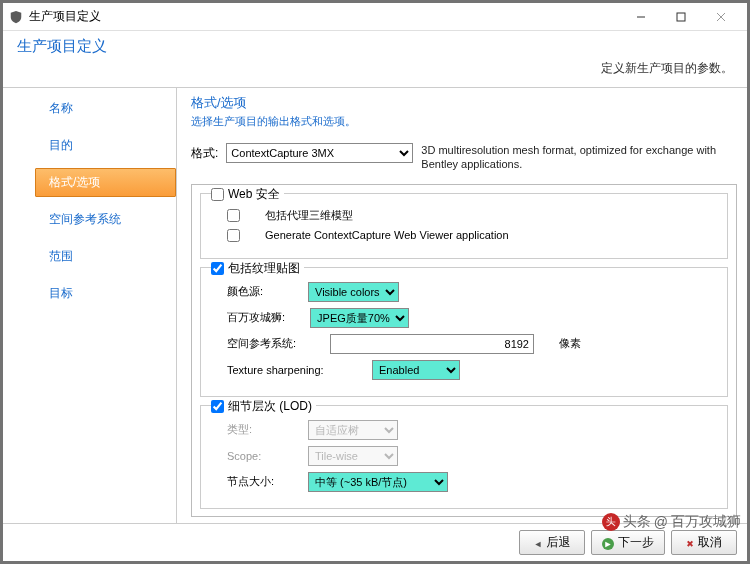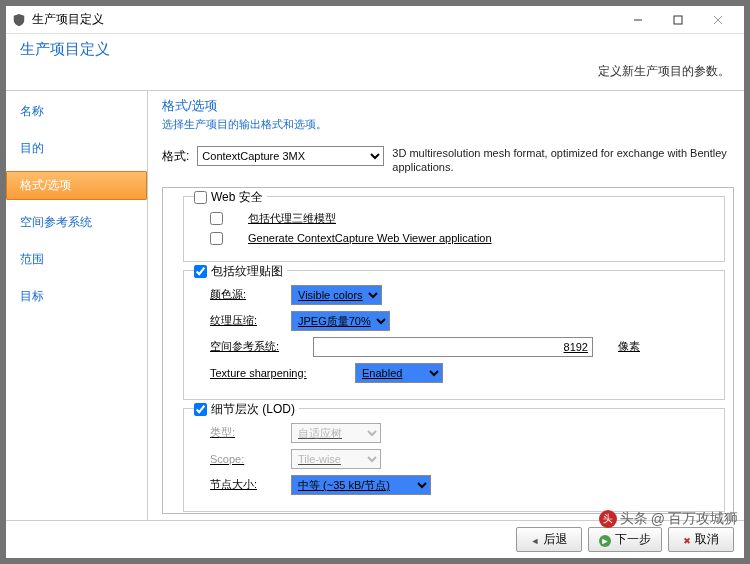--- a/index.html
+++ b/index.html
@@ -1,50 +1,50 @@
 <!DOCTYPE html>
 <html><head>
 <meta charset="utf-8">
 <style>
 * { box-sizing: border-box; margin: 0; padding: 0; font-family: "Microsoft YaHei", "SimSun", Arial, sans-serif; }
 body { background: #fff; font-size: 12px; color: #000; }
-.window { width: 750px; height: 564px; border: 6px solid #737373; display: flex; flex-direction: column; position: relative; }
+.window { width: 750px; height: 564px; border: 3px solid #737373; display: flex; flex-direction: column; position: relative; }
 .titlebar { height: 28px; display: flex; align-items: center; padding: 0 6px; border-bottom: 1px solid #e0e0e0; }
 .titlebar .shield { width: 14px; height: 14px; margin-right: 6px; }
 .titlebar .title { flex: 1; font-size: 12px; }
 .win-btns { display: flex; }
 .win-btn { width: 40px; height: 28px; display: flex; align-items: center; justify-content: center; color: #444; }
 .header { padding: 6px 14px 10px 14px; }
 .header h1 { color: #1a6bcc; font-weight: normal; font-size: 15px; margin-bottom: 4px; }
 .header .sub { color: #333; font-size: 12px; padding-left: 6px; text-align: right; }
 .body { flex: 1; display: flex; border-top: 1px solid #ccc; overflow: hidden; }
-.sidebar { width: 142px; border-right: 1px solid #ccc; padding-top: 6px; }
+.sidebar { width: 142px; border-right: 1px solid #ccc; padding-top: 6px; margin-left: 32px; }
 .nav-item { padding: 6px 14px; color: #1a6bcc; cursor: pointer; margin-bottom: 8px; font-size: 12px; }
 .nav-item.active { background: linear-gradient(#fdbd6a, #fa9d3a); border: 1px solid #d87e1a; color: #fff; padding: 5px 13px; border-radius: 1px; }
 .main { flex: 1; padding: 6px 10px 6px 14px; overflow: hidden; display: flex; flex-direction: column; }
 .main h2 { color: #1a6bcc; font-weight: normal; font-size: 13px; margin-bottom: 2px; }
 .main .desc { color: #1a6bcc; font-size: 11px; margin-bottom: 14px; }
 .format-row { display: flex; align-items: flex-start; gap: 8px; margin-bottom: 12px; }
 .format-row .lbl { padding-top: 2px; }
 .format-row select { width: 187px; height: 20px; font-size: 11px; border: 1px solid #888; background: #fff; }
 .format-row .hint { flex: 1; font-size: 11px; color: #222; line-height: 1.3; }
 .panel { border: 1px solid #bbb; flex: 1; overflow-y: auto; padding: 8px 4px 8px 8px; position: relative; }
 .panel::-webkit-scrollbar { width: 16px; }
 .panel::-webkit-scrollbar-track { background: #f0f0f0; border-left: 1px solid #ddd; }
 .panel::-webkit-scrollbar-thumb { background: #c0c0c0; border: 1px solid #aaa; }
-.group { border: 1px solid #ccc; margin: 0 4px 8px 12px; padding: 0 14px 10px 10px; position: relative; text-decoration: underline; }
+.group { border: 1px solid #ccc; margin: 0 4px 8px 0; padding: 0 14px 10px 10px; position: relative; }
 .group-title { position: relative; top: -8px; background: #fff; display: inline-flex; align-items: center; padding: 0 4px 0 0; gap: 4px; }
 .group-body { margin-top: -4px; }
 .row { display: flex; align-items: center; gap: 25px; margin-bottom: 6px; padding-left: 16px; font-size: 11px; }
 .row.disabled, .row.disabled select, .row.disabled input { color: #999; }
 .row .rlbl { min-width: 56px; }
 .row .rlbl-en { min-width: 120px; }
 input[type=checkbox] { width: 13px; height: 13px; margin: 0; }
 input[type=text] { border: 1px solid #888; height: 20px; padding: 0 4px; text-align: right; font-size: 11px; }
-select.small { height: 20px; border: 1px solid #888; font-size: 11px; background: #3b82f6; padding: 0 2px; }
+select.small { height: 20px; border: 1px solid #888; font-size: 11px; background: #5eead4; padding: 0 2px; }
 select.small:disabled { color: #999; background: #f5f5f5; }
 .skirt-row { display: flex; align-items: center; gap: 6px; padding: 0 6px; }
 .skirt-row input[type=text] { flex: 1; }
 .footer { border-top: 1px solid #ccc; padding: 6px 10px; display: flex; justify-content: flex-end; gap: 6px; align-items: center; }
 .btn { border: 1px solid #999; background: linear-gradient(#fefefe, #e5e5e5); padding: 3px 10px; font-size: 12px; display: inline-flex; align-items: center; gap: 4px; cursor: pointer; border-radius: 2px; min-width: 66px; justify-content: center; }
 .btn .arrow-l::before { content: "◄"; font-size: 9px; color: #555; }
 .btn .arrow-r::before { content: "►"; font-size: 9px; color: #fff; background:#4a9e4a; border-radius:50%; width:12px; height:12px; display:inline-flex; align-items:center; justify-content:center;}
 .btn .x::before { content: "✖"; font-size: 9px; color: #c03030; }
 .watermark { position: absolute; right: 6px; bottom: 30px; font-size: 14px; color: #666; display: flex; align-items: center; gap: 3px; pointer-events: none; }
 .watermark .c { width:18px; height:18px; border-radius:50%; background:#c62828; color:#fff; display:inline-flex; align-items:center; justify-content:center; font-size:10px; }
@@ -126,26 +126,26 @@
           <span class="group-title">
             <input type="checkbox" checked="" style="">
             <span>包括纹理贴图</span>
           </span>
           <div class="group-body">
             <div class="row">
               <span class="rlbl">颜色源:</span>
               <select class="small"><option>Visible colors</option></select>
             </div>
             <div class="row">
-              <span class="rlbl">纹理压缩:</span>
+              <span class="rlbl">百万攻城狮:</span>
               <select class="small"><option>JPEG质量70%</option></select>
             </div>
             <div class="row">
               <span class="rlbl" style="min-width:78px">空间参考系统:</span>
-              <input type="text" style="width: 280px;" value="8192">
+              <input type="text" style="width: 204px;" value="8192">
               <span>像素</span>
             </div>
             <div class="row">
               <span class="rlbl-en">Texture sharpening:</span>
               <select class="small" style="width:88px"><option>Enabled</option></select>
             </div>
           </div>
         </div>
 
         <div class="group">

